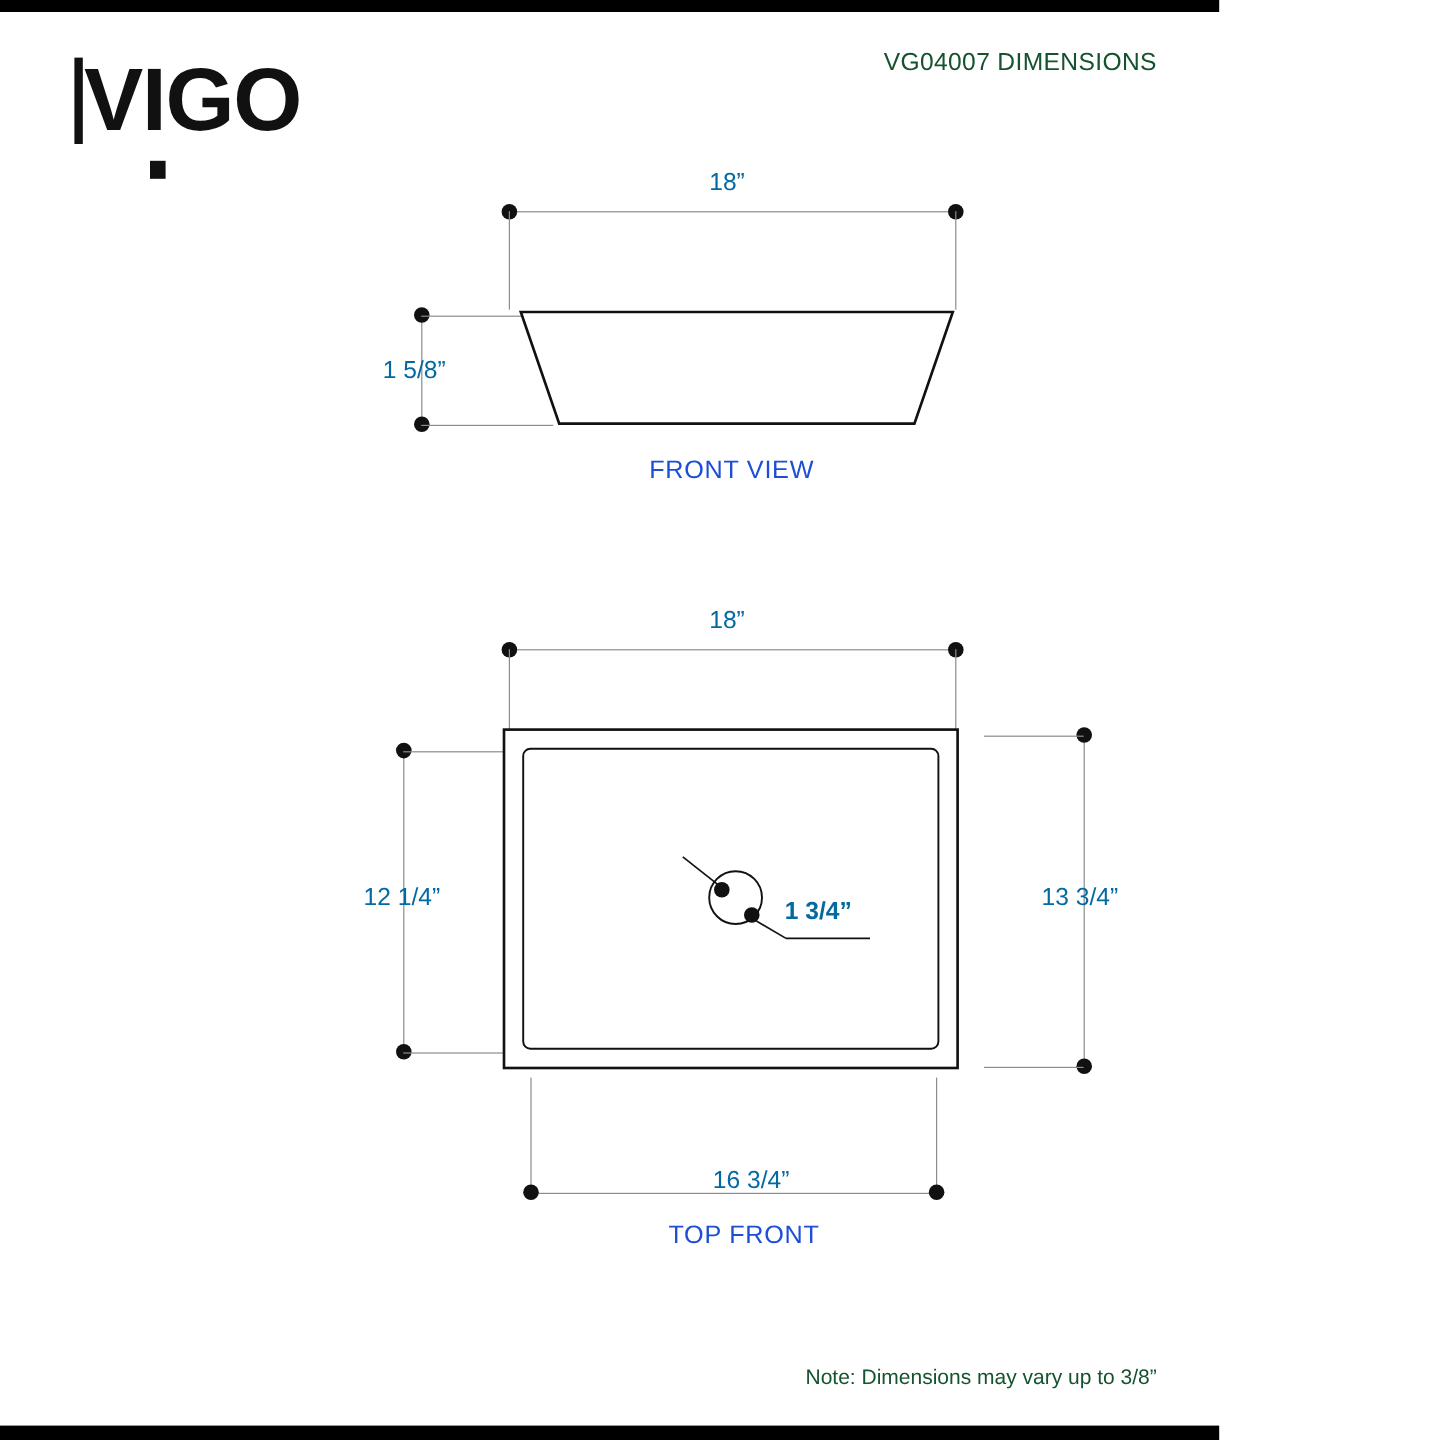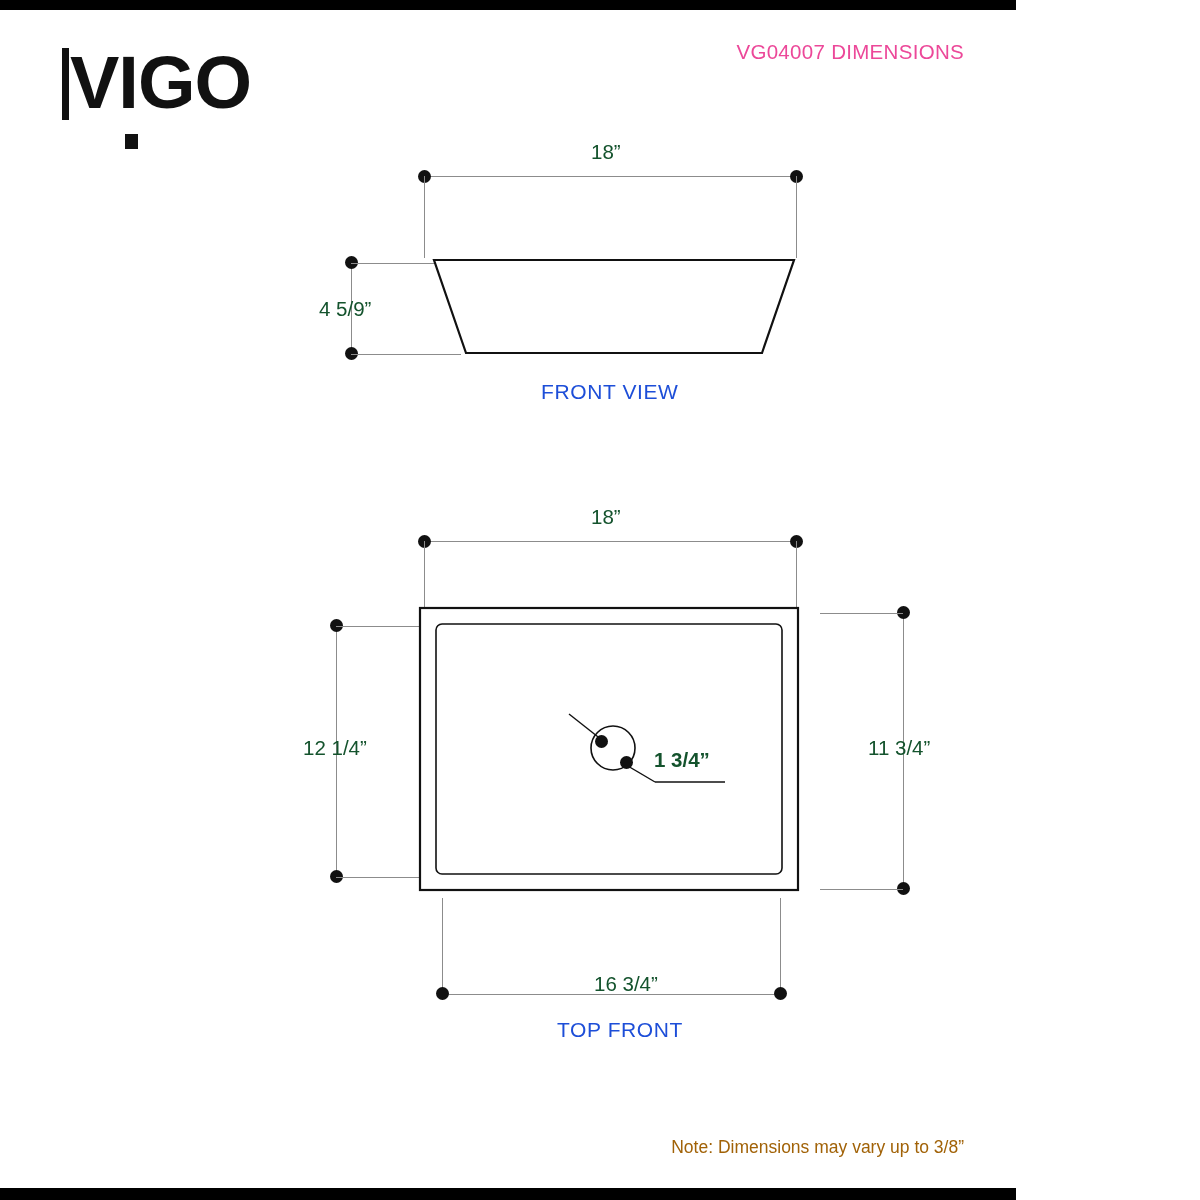--- a/index.html
+++ b/index.html
@@ -63,21 +63,21 @@
     height: 15px;
     background: #111111;
   }
 
   
   .doc-code {
     position: absolute;
     right: 52px;
     top: 40px;
     font-size: 20.5px;
-    color: #ec4899;
+    color: #14532d;
     letter-spacing: 0.3px;
   }
 
   
   .ext-line {            
     position: absolute;
     background: #8c8c8c;
   }
   .hline { height: 1px; }
   .vline { width: 1px; }
@@ -86,37 +86,37 @@
     position: absolute;
     width: 13px;
     height: 13px;
     border-radius: 50%;
     background: #111111;
   }
 
   .dim-label {
     position: absolute;
     font-size: 20.5px;
-    color: #14532d;
+    color: #0369a1;
     white-space: nowrap;
   }
   .view-label {
     position: absolute;
     font-size: 21px;
     color: #1d4ed8;
     letter-spacing: 0.6px;
     white-space: nowrap;
   }
 
   .note {
     position: absolute;
     right: 52px;
     bottom: 42px;
     font-size: 17.5px;
-    color: #a16207;
+    color: #14532d;
     white-space: nowrap;
   }
 
   svg.shape {
     position: absolute;
     overflow: visible;
   }
 </style>
 </head>
 <body>
@@ -140,21 +140,21 @@
   <div class="dim-label" style="left:591px; top:140px;">18”</div>
 
   <div class="ext-line vline" style="left:424px; top:176px; height:82px;"></div>
   <div class="ext-line vline" style="left:796px; top:176px; height:82px;"></div>
 
   <div class="ext-line vline" style="left:351px; top:264px; height:90px;"></div>
   <div class="dot" style="left:345px; top:256px;"></div>
   <div class="dot" style="left:345px; top:347px;"></div>
   <div class="ext-line hline" style="left:351px; top:263px; width:100px;"></div>
   <div class="ext-line hline" style="left:351px; top:354px; width:110px;"></div>
-  <div class="dim-label" style="left:319px; top:297px;">4 5/9”</div>
+  <div class="dim-label" style="left:319px; top:297px;">1 5/8”</div>
 
   <svg class="shape" style="left:424px; top:258px;" width="380" height="100" viewBox="0 0 380 100">
     <path d="M 10 2 L 370 2 L 338 95 L 42 95 Z" fill="#ffffff" stroke="#111111" stroke-width="2.2" stroke-linejoin="miter"></path>
   </svg>
 
   <div class="view-label" style="left:541px; top:380px;">FRONT VIEW</div>
 
   <div class="ext-line hline" style="left:424px; top:541px; width:372px;"></div>
   <div class="dot" style="left:418px; top:535px;"></div>
   <div class="dot" style="left:790px; top:535px;"></div>
@@ -167,21 +167,21 @@
   <div class="dot" style="left:330px; top:870px;"></div>
   <div class="ext-line hline" style="left:336px; top:626px; width:100px;"></div>
   <div class="ext-line hline" style="left:336px; top:877px; width:100px;"></div>
   <div class="dim-label" style="left:303px; top:736px;">12 1/4”</div>
 
   <div class="ext-line vline" style="left:903px; top:614px; height:275px;"></div>
   <div class="dot" style="left:897px; top:606px;"></div>
   <div class="dot" style="left:897px; top:882px;"></div>
   <div class="ext-line hline" style="left:820px; top:613px; width:83px;"></div>
   <div class="ext-line hline" style="left:820px; top:889px; width:83px;"></div>
-  <div class="dim-label" style="left:868px; top:736px;">11 3/4”</div>
+  <div class="dim-label" style="left:868px; top:736px;">13 3/4”</div>
 
   <svg class="shape" style="left:418px; top:606px;" width="390" height="292" viewBox="0 0 390 292">
     <rect x="2" y="2" width="378" height="282" fill="#ffffff" stroke="#111111" stroke-width="2.2"></rect>
     <rect x="18" y="18" width="346" height="250" fill="#ffffff" stroke="#111111" stroke-width="1.6" rx="6" ry="6"></rect>
   </svg>
 
   <svg class="shape" style="left:555px; top:700px;" width="190" height="100" viewBox="0 0 190 100">
     <circle cx="58" cy="48" r="22" fill="#ffffff" stroke="#111111" stroke-width="1.6"></circle>
     <line x1="14" y1="14" x2="52" y2="44" stroke="#111111" stroke-width="1.4"></line>
     <line x1="66" y1="62" x2="100" y2="82" stroke="#111111" stroke-width="1.4"></line>

